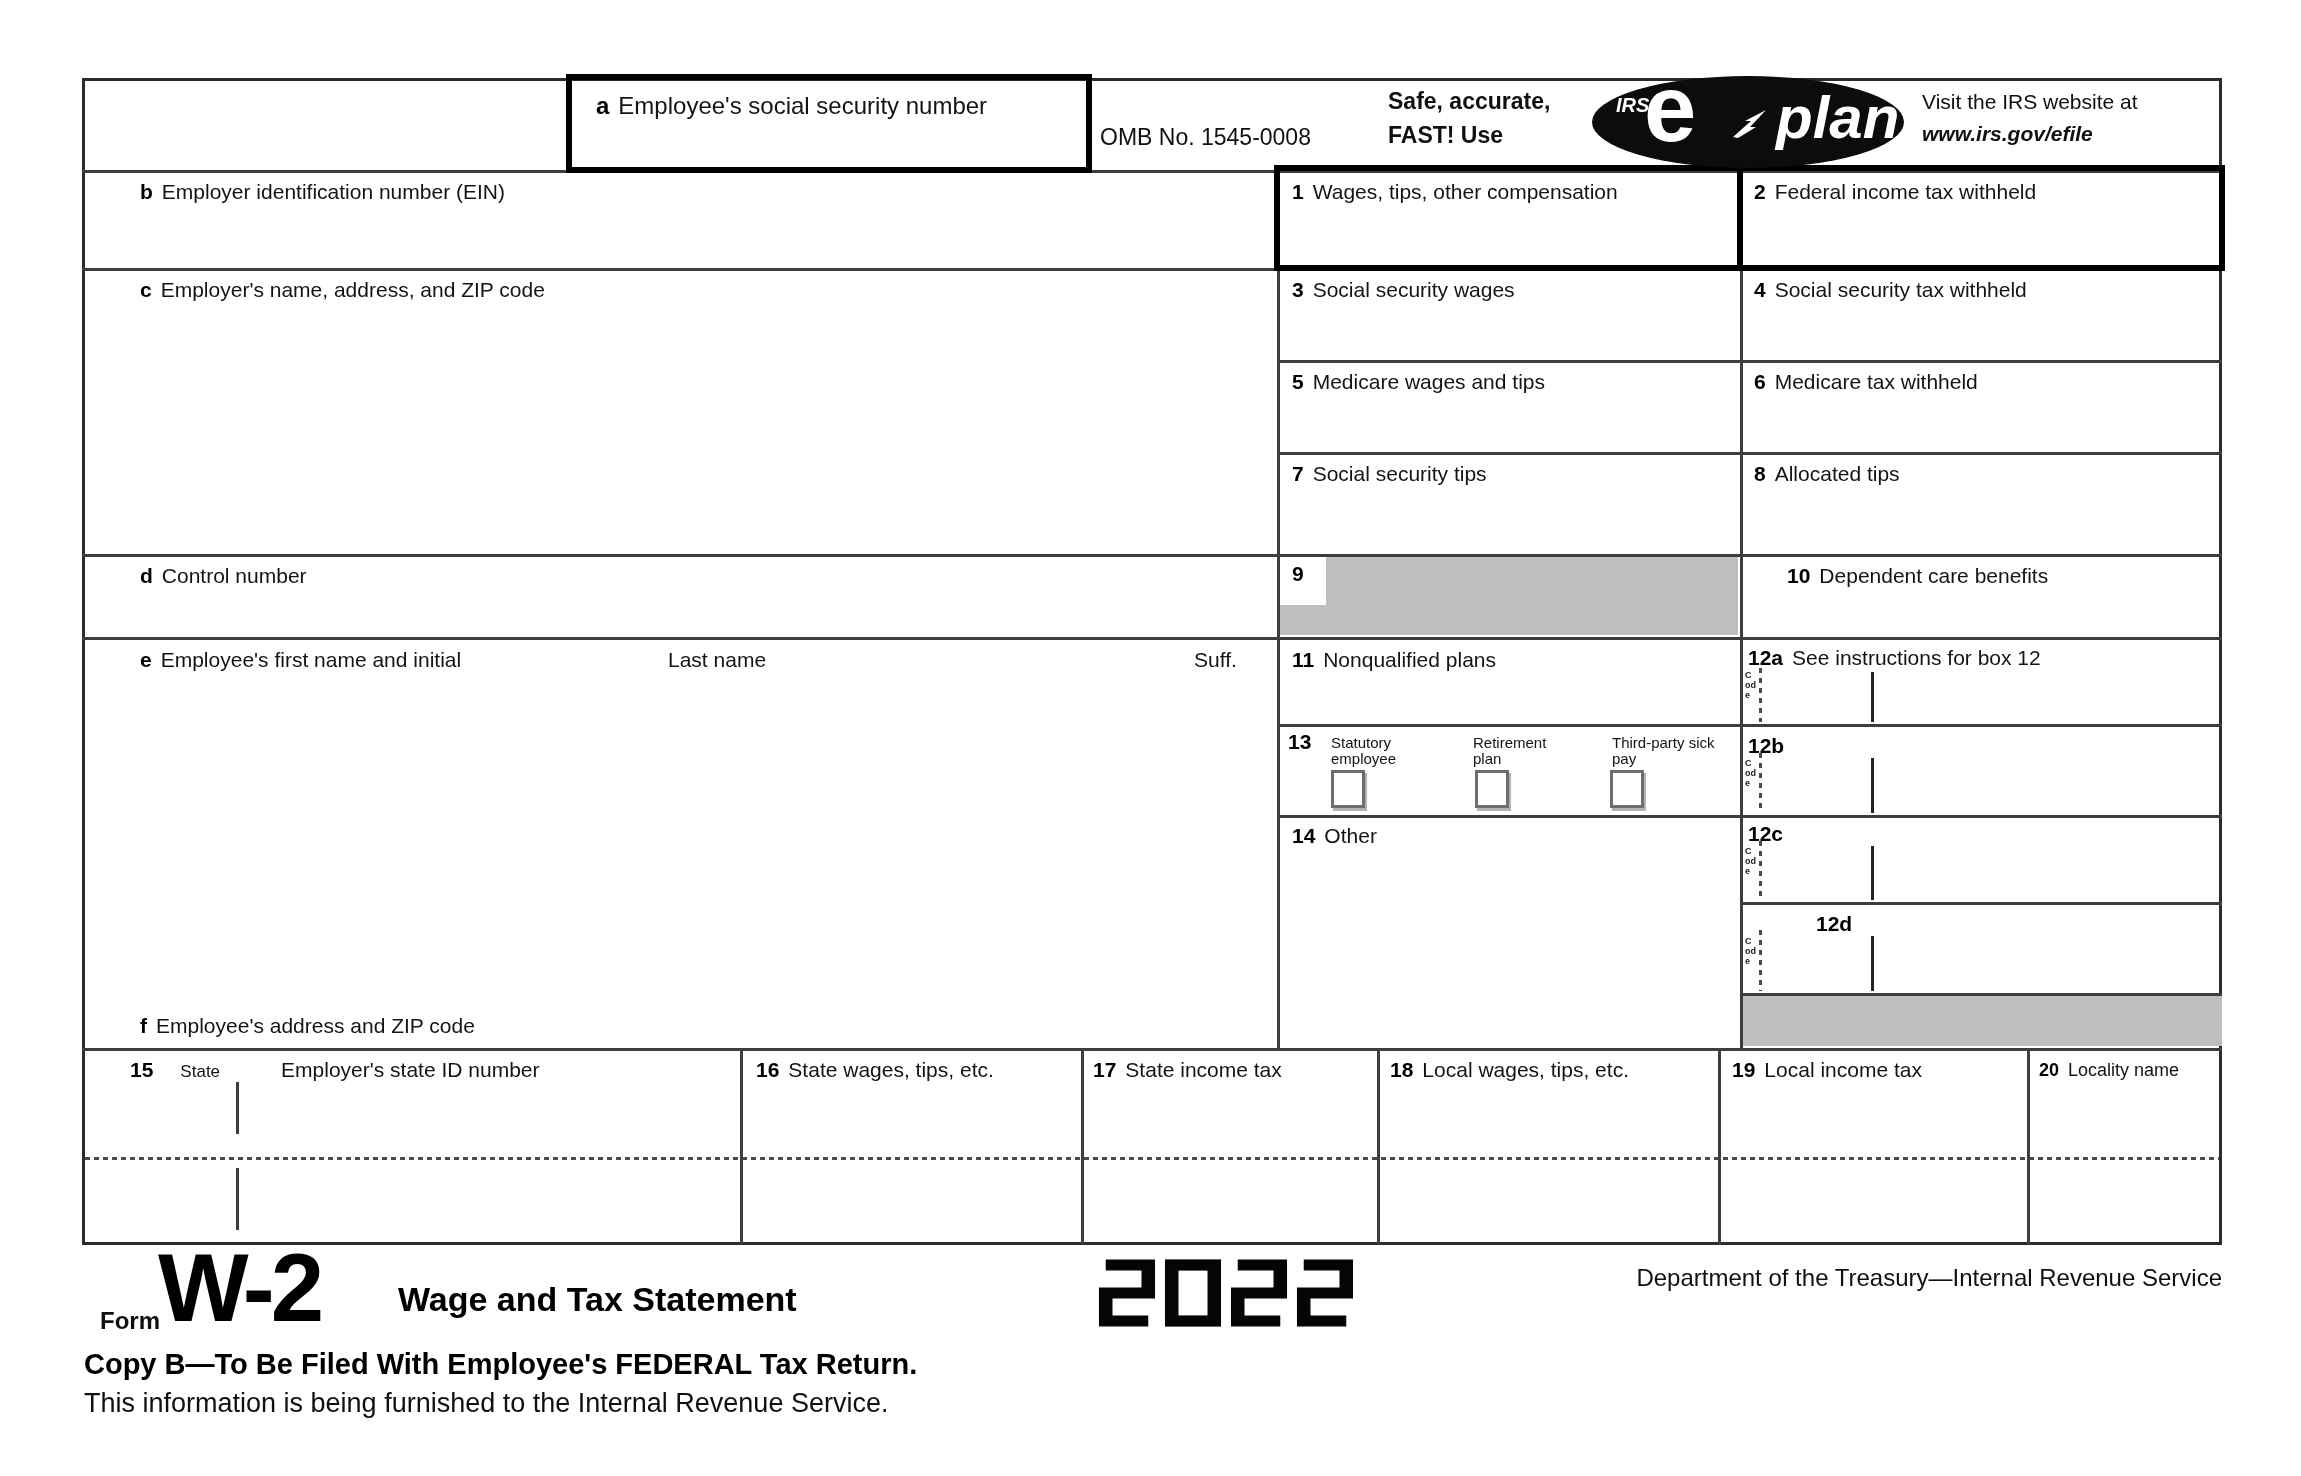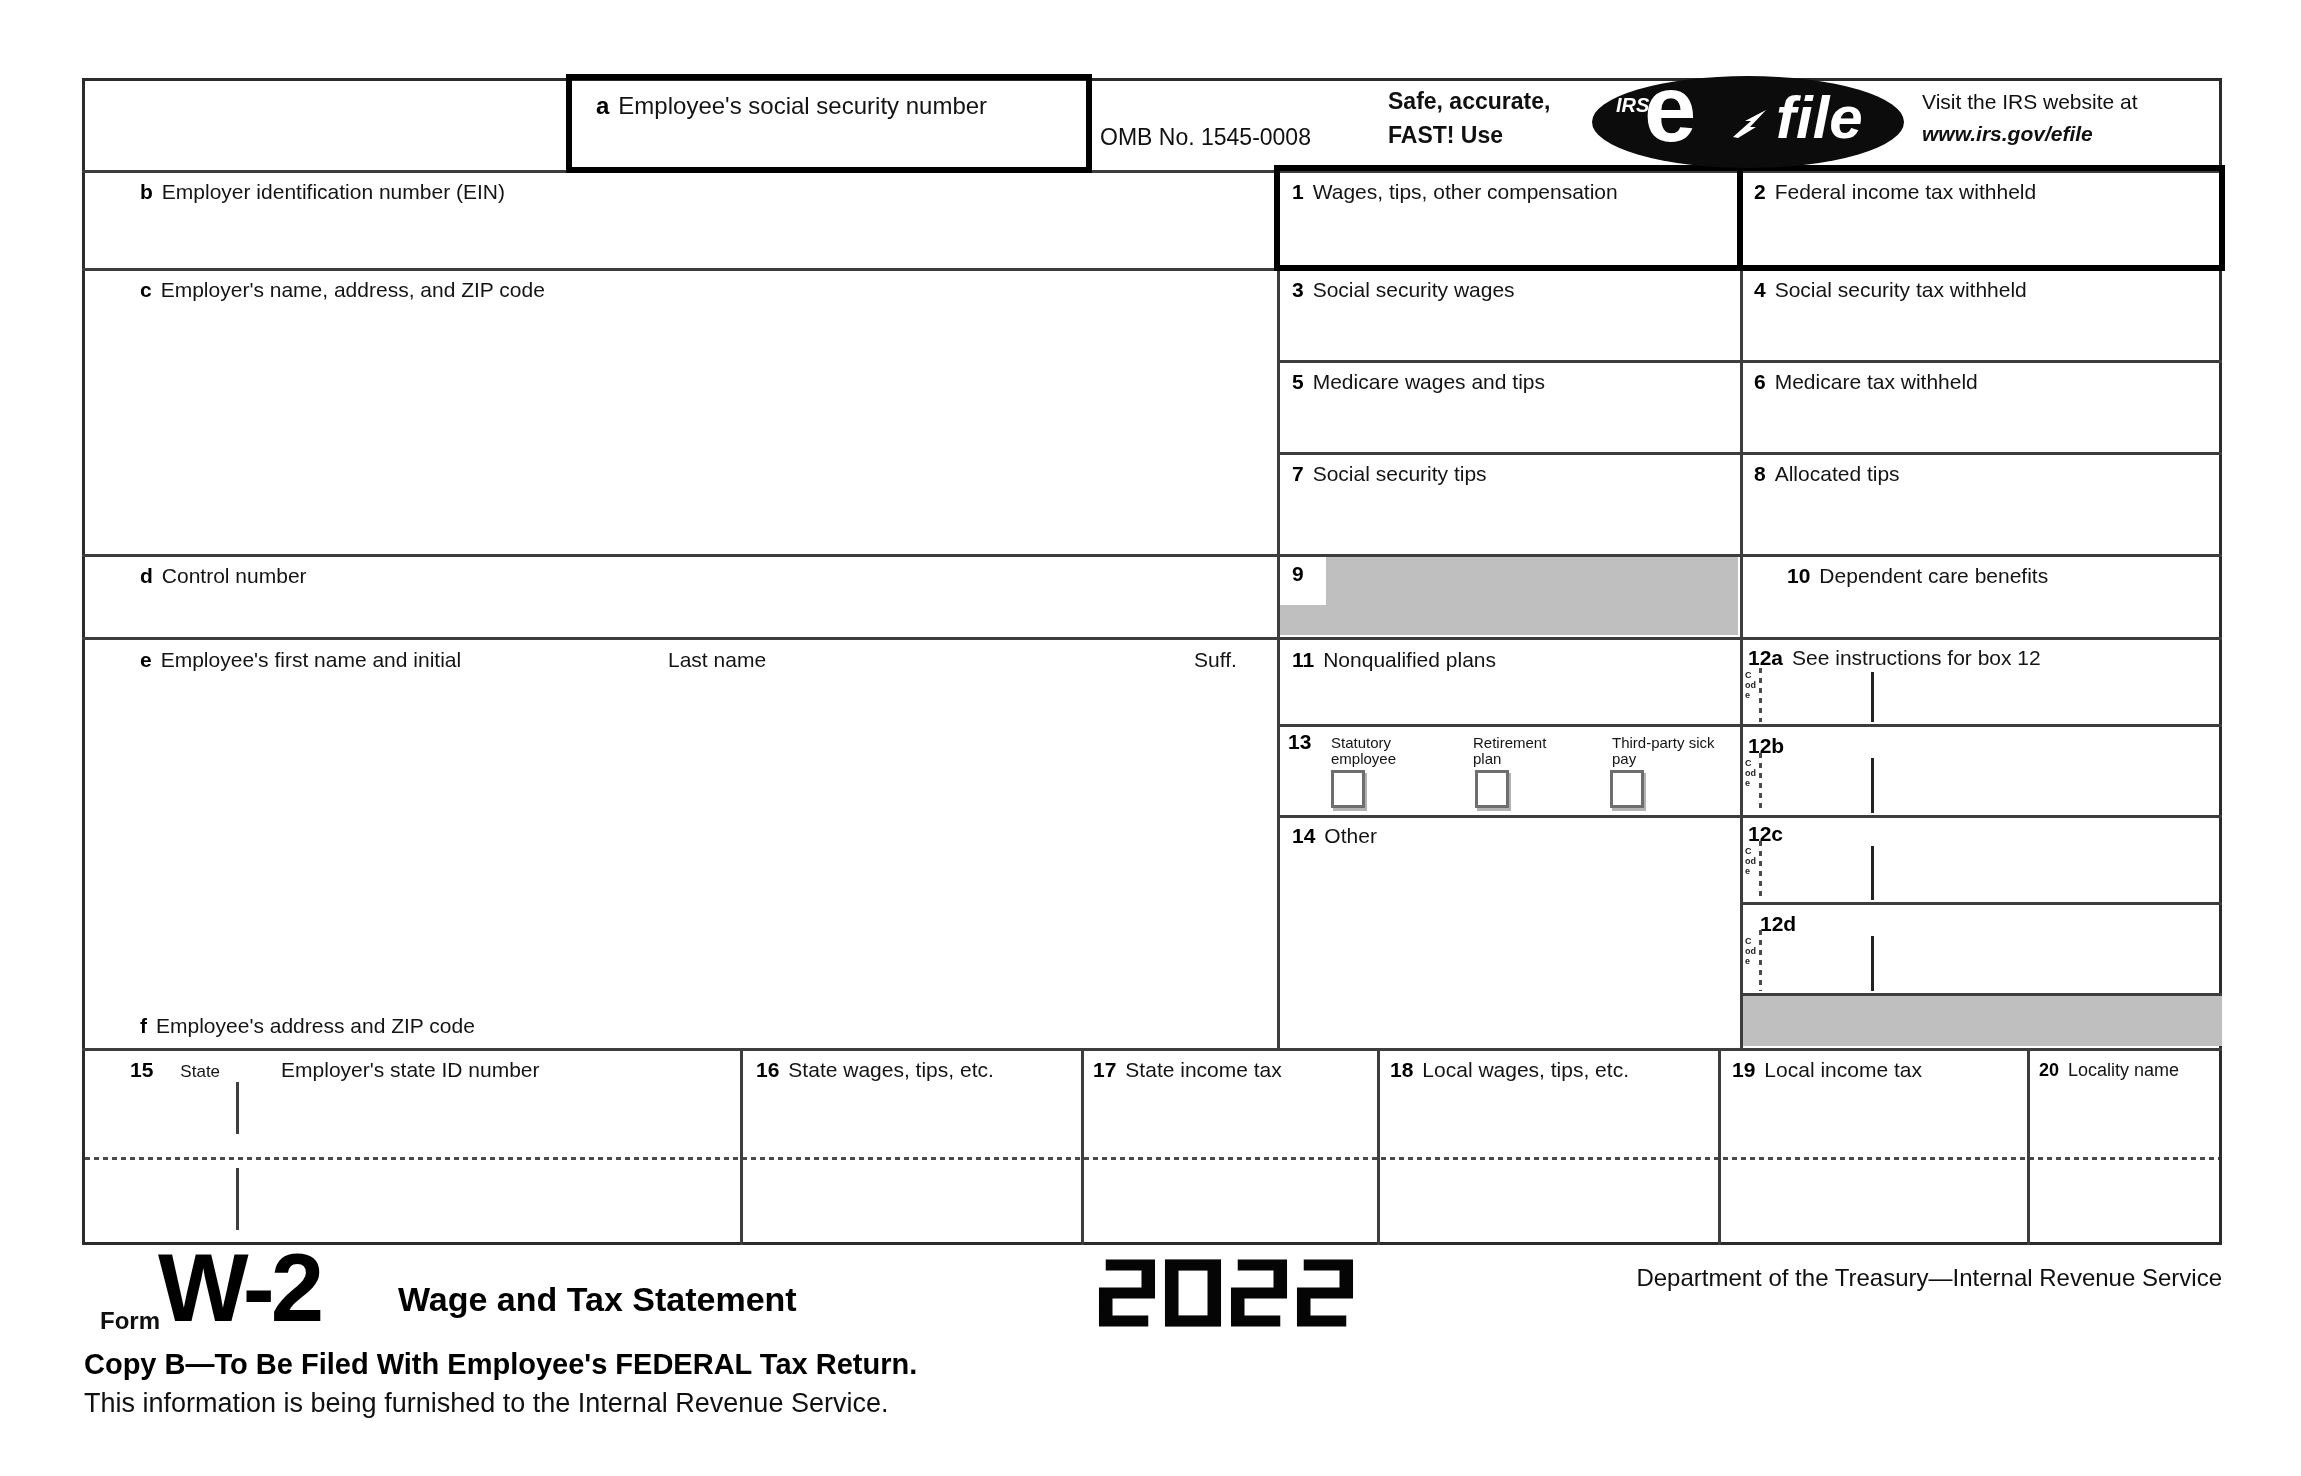--- a/index.html
+++ b/index.html
@@ -72,21 +72,21 @@
     <div>Safe, accurate,</div>
     <div>FAST! Use</div>
   </div>
 
   <div class="efile">
     <span class="irs">IRS</span>
     <span class="bige">e</span>
     <svg class="abs" style="left:140px;top:34px;" width="46" height="28" viewBox="0 0 22 14">
       <polygon points="0,13.5 9,5.5 6,5.5 16.5,0 8.5,8.5 11.5,8.5 2.5,14" fill="#ffffff"></polygon>
     </svg>
-    <span class="filetxt">file</span>
+    <span class="filetxt">plan</span>
   </div>
 
   <div class="abs" style="left:1922px;top:86px;font-size:21px;line-height:32px;">
     <div>Visit the IRS website at</div>
     <div style="font-style:italic;font-weight:600;">www.irs.gov/efile</div>
   </div>
 
   <div class="lb" style="left:140px;top:180px;">
     <b>b</b>
       <span>Employer identification number (EIN)</span>
@@ -173,21 +173,21 @@
   <div class="dotv" style="left:1759px;top:753px;height:60px;"></div>
   <div class="vl" style="left:1871px;top:758px;height:55px;background:#222;"></div>
 
   <div class="lb" style="left:1748px;top:822px;">
     <b>12c</b>
   </div>
   <div class="codelbl" style="left:1745px;top:846px;">Code</div>
   <div class="dotv" style="left:1759px;top:841px;height:59px;"></div>
   <div class="vl" style="left:1871px;top:846px;height:54px;background:#222;"></div>
 
-  <div class="lb" style="left:1760px;top:912px;">
+  <div class="lb" style="left:1816px;top:912px;">
     <b>12d</b>
   </div>
   <div class="codelbl" style="left:1745px;top:936px;">Code</div>
   <div class="dotv" style="left:1759px;top:930px;height:61px;"></div>
   <div class="vl" style="left:1871px;top:936px;height:55px;background:#222;"></div>
 
   <div class="lb" style="left:1288px;top:730px;">
     <b>13</b>
   </div>
   <div class="abs sm" style="left:1331px;top:727px;">Statutory employee</div>

